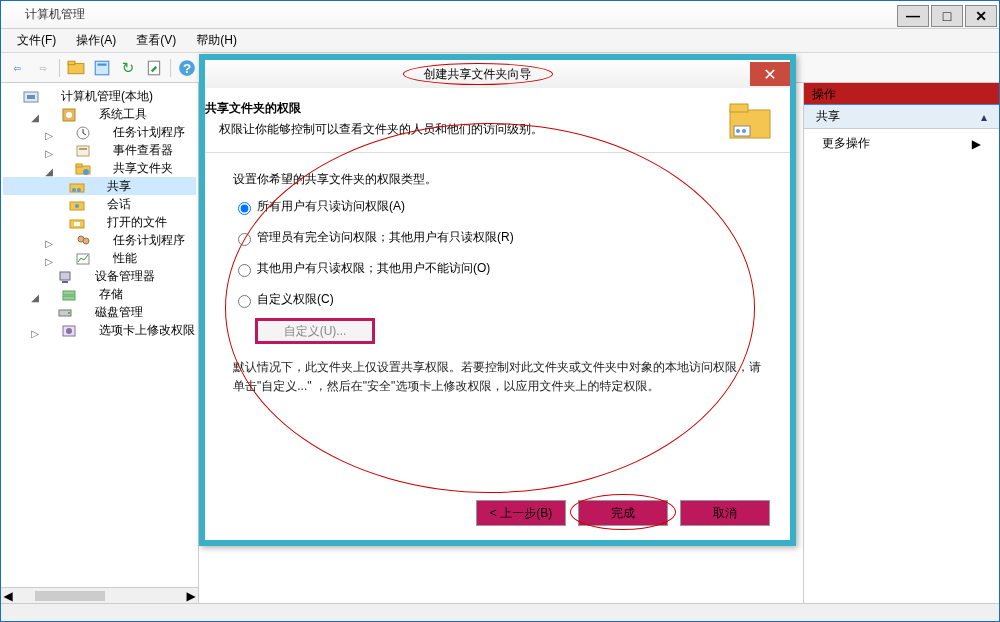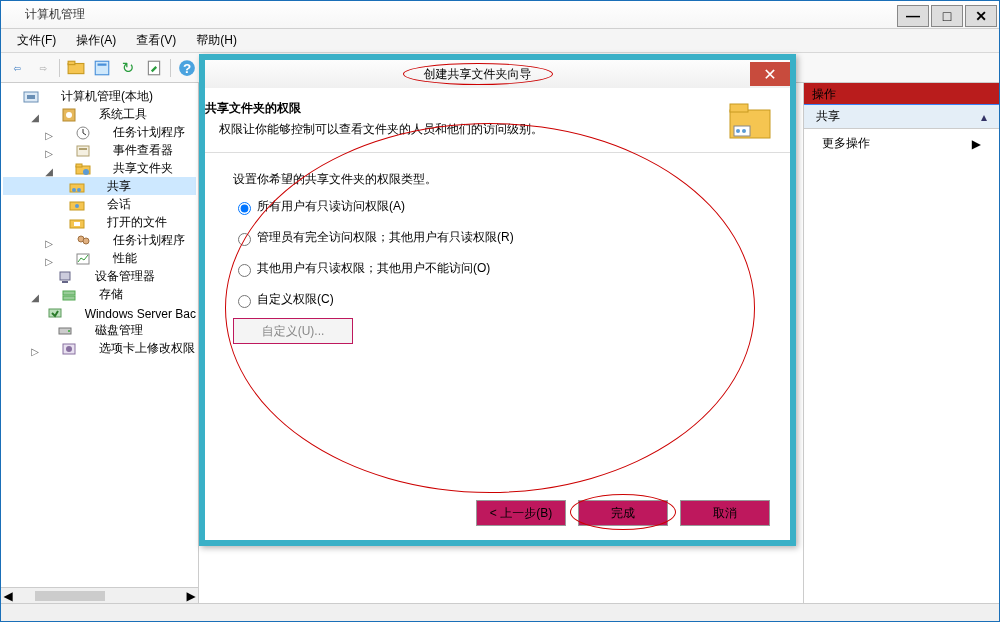--- a/index.html
+++ b/index.html
@@ -33,21 +33,21 @@
 .dialog { position: absolute; left: 198px; top: 53px; width: 597px; height: 492px; border: 6px solid #39b0c7; background: #fff; box-shadow: 2px 2px 6px rgba(0,0,0,0.3); z-index: 10; }
 .dlg-tb { height: 28px; background: linear-gradient(#fdfdfd,#f0f0f0); display: flex; align-items: center; }
 .dlg-tb .title { flex: 1; text-align: center; position: relative; }
 .dlg-close { width: 40px; height: 24px; background: #c84b3d; color: #fff; font-size: 16px; display: flex; align-items: center; justify-content: center; cursor: pointer; margin-right: 0; }
 .dlg-head { display: flex; padding: 12px 16px 10px 0; border-bottom: 1px solid #ddd; background: #fff; justify-content: space-between; }
 .dlg-head-text .h1 { font-weight: bold; margin-bottom: 4px; }
 .dlg-head-icon { width: 48px; height: 42px; margin-left: auto; position: relative; }
 .dlg-body { padding: 18px 28px; position: relative; }
 .radio-row { display: flex; align-items: center; margin: 8px 0 14px 0; }
 .radio-row input { margin-right: 6px; }
-.custom-btn { width: 120px; height: 26px; border: 1px solid #be185d; background: #f4f4f4; color: #888; margin-top: -4px; margin-bottom: 10px; }
+.custom-btn { width: 120px; height: 26px; border: 3px solid #be185d; background: #f4f4f4; color: #888; margin-left: 22px; margin-top: -4px; margin-bottom: 10px; }
 .note { color: #222; line-height: 1.6; margin-top: 4px; }
 .dlg-btns { position: absolute; bottom: 14px; right: 20px; display: flex; gap: 12px; }
 .dlg-btn { width: 90px; height: 26px; border: 1px solid #999; background: #be185d; cursor: pointer; }
 
 .ellipse { position: absolute; border: 1px solid #c00; border-radius: 50%; pointer-events: none; }
 .folder-icn svg, .tree-icn svg { width: 16px; height: 16px; }
 .status { height: 18px; border-top: 1px solid #ccc; background: #f0f0f0; }
 .arrow { font-family: monospace; }
 </style>
 </head>
@@ -242,30 +242,20 @@
             <span class="tree-tgl">◢</span>
             <span class="tree-icn">
               <svg viewBox="0 0 16 16">
                 <rect x="2" y="4" width="12" height="4" fill="#9c9" stroke="#5a5"></rect>
                 <rect x="2" y="9" width="12" height="4" fill="#9c9" stroke="#5a5"></rect>
               </svg>
             </span>
             <span>存储</span>
           </div>
 
-        <div class="tree-node">
-            <span class="tree-indent" style="width:34px"></span>
-            <span class="tree-icn">
-              <svg viewBox="0 0 16 16">
-                <rect x="2" y="4" width="12" height="8" fill="#bde0bd" stroke="#5a9a5a"></rect>
-                <path d="M5 8 L8 11 L11 6" stroke="#2a7a2a" fill="none" stroke-width="2"></path>
-              </svg>
-            </span>
-            <span>Windows Server Bac</span>
-          </div>
 
         <div class="tree-node">
             <span class="tree-indent" style="width:34px"></span>
             <span class="tree-icn">
               <svg viewBox="0 0 16 16">
                 <rect x="2" y="5" width="12" height="6" fill="#ccc" stroke="#777"></rect>
                 <circle cx="12" cy="8" r="1" fill="#3a3"></circle>
               </svg>
             </span>
             <span>磁盘管理</span>
@@ -349,20 +339,21 @@
         <input type="radio" name="perm" style="">
         <span>其他用户有只读权限；其他用户不能访问(O)</span>
       </label>
       <label class="radio-row">
         <input type="radio" name="perm" style="">
         <span>自定义权限(C)</span>
       </label>
 
       <button class="custom-btn" disabled="">自定义(U)...</button>
 
+      <div class="note">默认情况下，此文件夹上仅设置共享权限。若要控制对此文件夹或文件夹中对象的本地访问权限，请单击"自定义..." ，然后在"安全"选项卡上修改权限，以应用文件夹上的特定权限。</div>
     </div>
 
     <div class="dlg-btns">
       <button class="dlg-btn">&lt; 上一步(B)</button>
       <span style="position:relative;">
         <button class="dlg-btn">完成</button>
         <span class="ellipse" style="left:-8px;top:-6px;width:106px;height:36px;"></span>
       </span>
       <button class="dlg-btn">取消</button>
     </div>

